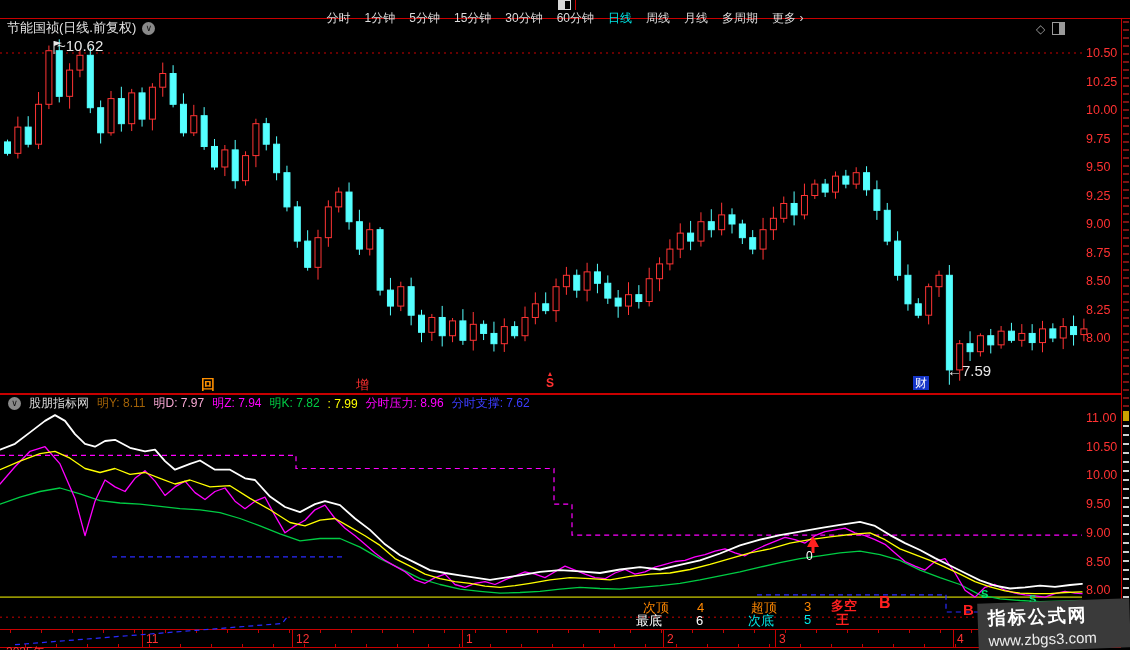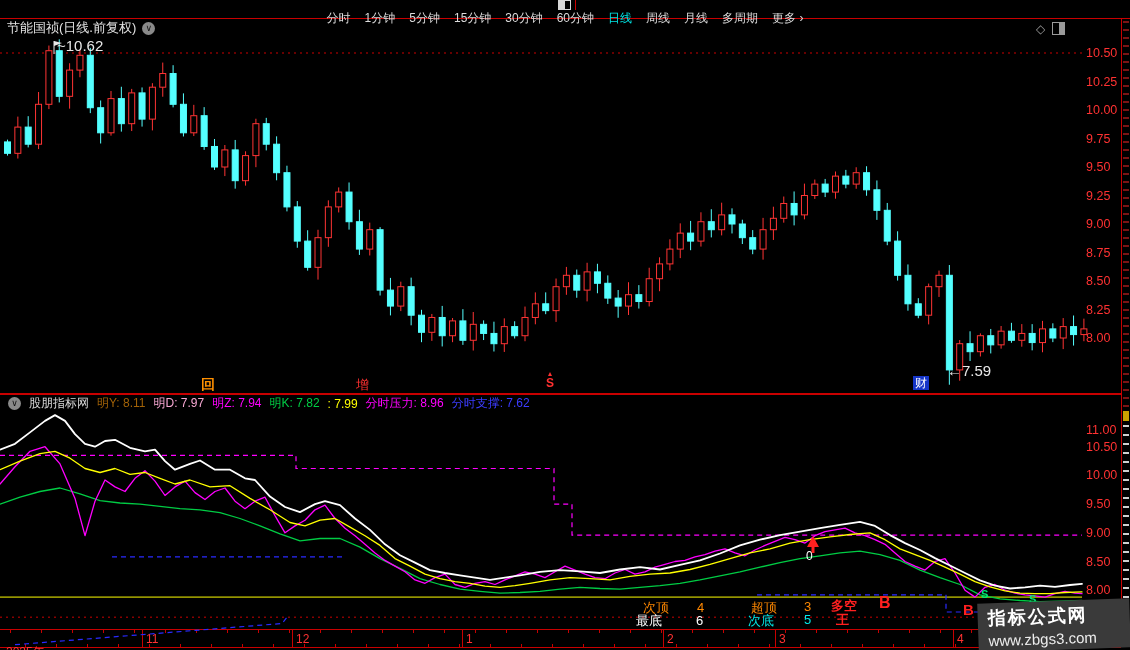--- a/index.html
+++ b/index.html
@@ -461,20 +461,20 @@
     <div class="axlab" style="left: 1086px; top: 74.5px;">10.25</div>
     <div class="axlab" style="left: 1086px; top: 103px;">10.00</div>
     <div class="axlab" style="left: 1086px; top: 131.5px;">9.75</div>
     <div class="axlab" style="left: 1086px; top: 160px;">9.50</div>
     <div class="axlab" style="left: 1086px; top: 188.5px;">9.25</div>
     <div class="axlab" style="left: 1086px; top: 217px;">9.00</div>
     <div class="axlab" style="left: 1086px; top: 245.5px;">8.75</div>
     <div class="axlab" style="left: 1086px; top: 274px;">8.50</div>
     <div class="axlab" style="left: 1086px; top: 302.5px;">8.25</div>
     <div class="axlab" style="left: 1086px; top: 331px;">8.00</div>
-    <div class="axlab" style="left: 1086px; top: 411px; margin-top: 12px;">11.00</div>
+    <div class="axlab" style="left: 1086px; top: 411px;">11.00</div>
     <div class="axlab" style="left: 1086px; top: 439.7px;">10.50</div>
     <div class="axlab" style="left: 1086px; top: 468.4px;">10.00</div>
     <div class="axlab" style="left: 1086px; top: 497.1px;">9.50</div>
     <div class="axlab" style="left: 1086px; top: 525.8px;">9.00</div>
     <div class="axlab" style="left: 1086px; top: 554.5px;">8.50</div>
     <div class="axlab" style="left: 1086px; top: 583.2px;">8.00</div>
   </div>
 
 </body></html>

